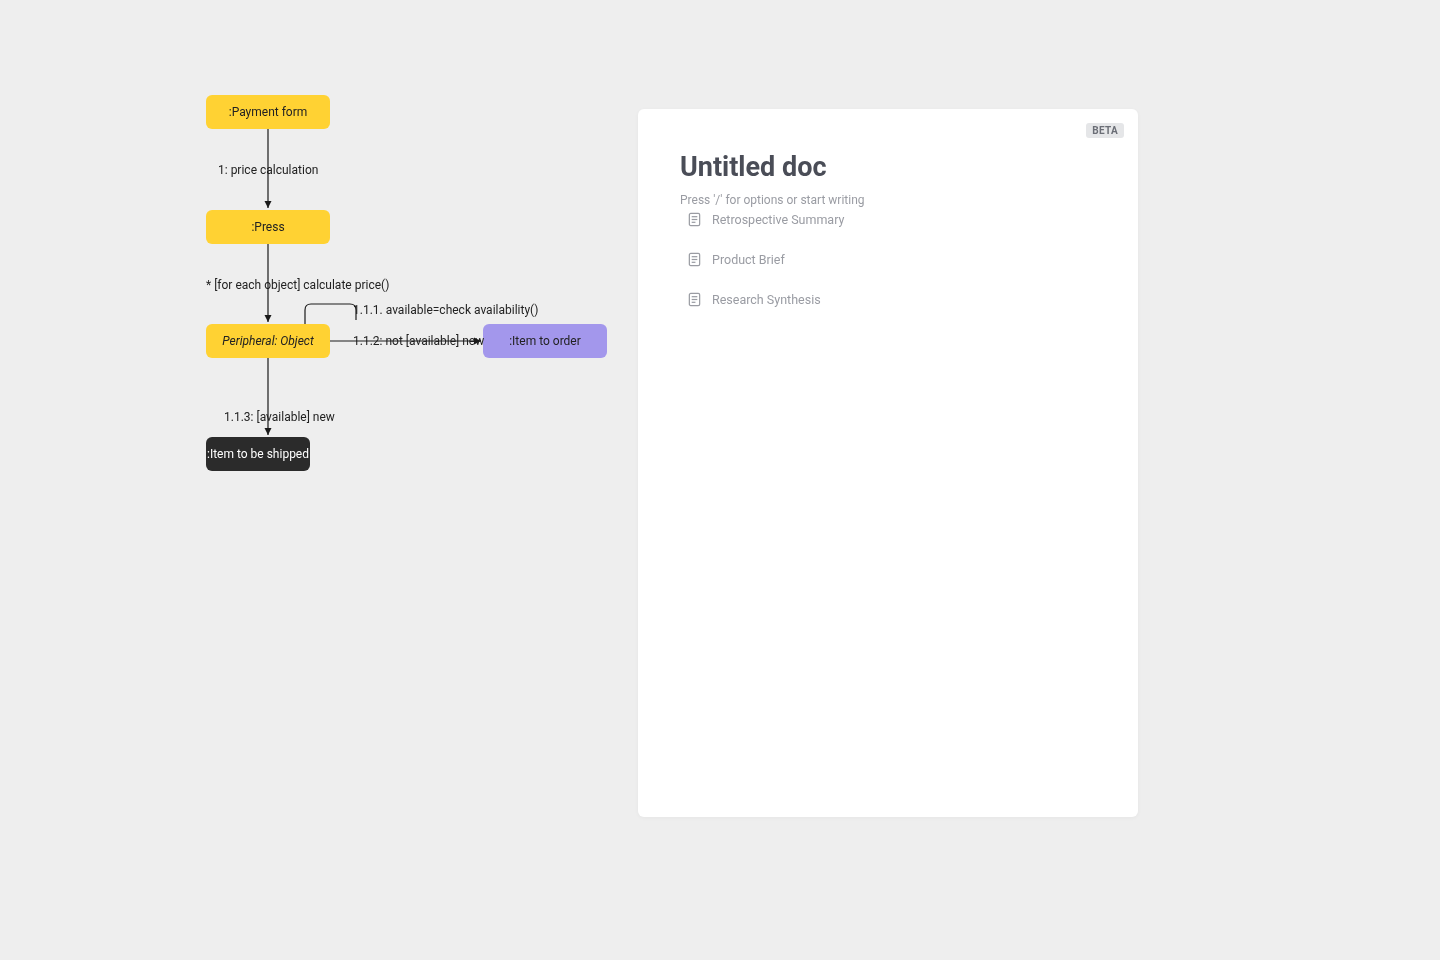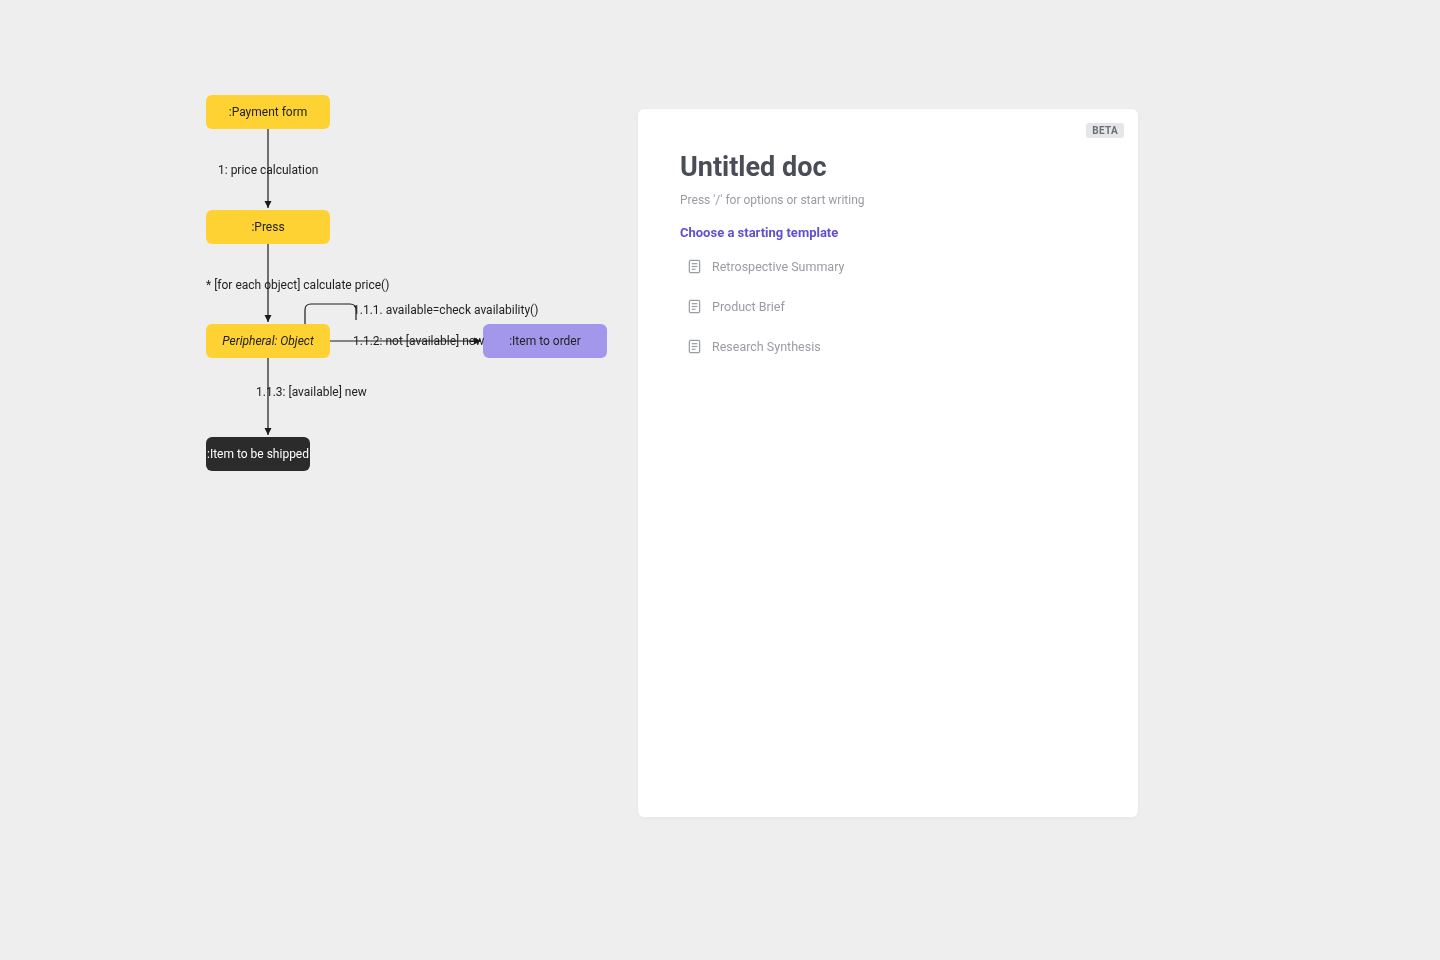--- a/index.html
+++ b/index.html
@@ -89,21 +89,20 @@
 
   .doc-title {
     font-size: 27px;
     font-weight: 700;
     color: #4a4d57;
     margin-bottom: 10px;
   }
   .doc-hint {
     font-size: 12px;
     color: #9a9ca3;
-    margin-bottom: 18px;
   }
   .doc-section {
     font-size: 13px;
     font-weight: 700;
     color: #5f4fd1;
     margin-bottom: 14px;
   }
   .template-list {
     display: flex;
     flex-direction: column;
@@ -157,21 +156,21 @@
   </div>
 
   <div class="edge-label" style="left:218px; top:163px;">1: price calculation</div>
 
   <div class="edge-label" style="left:206px; top:278px;">* [for each object] calculate price()</div>
 
   <div class="edge-label" style="left:353px; top:303px;">1.1.1. available=check availability()</div>
 
   <div class="edge-label" style="left:353px; top:334px;">1.1.2: not [available] new</div>
 
-  <div class="edge-label" style="left:224px; top:385px;margin-left:32px;">1.1.3: [available] new</div>
+  <div class="edge-label" style="left:224px; top:410px;">1.1.3: [available] new</div>
 
   <svg class="arrows">
     <defs>
       <marker id="arrowhead" markerWidth="8" markerHeight="8" refX="6" refY="3" orient="auto">
         <path d="M0,0 L6,3 L0,6 Z" fill="#1a1a1a"></path>
       </marker>
     </defs>
 
     <line x1="268" y1="129" x2="268" y2="208" stroke="#1a1a1a" stroke-width="1.2" marker-end="url(#arrowhead)"></line>
 
@@ -185,21 +184,20 @@
 
     <line x1="268" y1="358" x2="268" y2="435" stroke="#1a1a1a" stroke-width="1.2" marker-end="url(#arrowhead)"></line>
   </svg>
 </div>
 
 <div class="doc-card">
   <div class="beta-badge">BETA</div>
 
   <h1 class="doc-title">Untitled doc</h1>
   <div class="doc-hint">Press '/' for options or start writing</div>
-  <div class="doc-section">Choose a starting template</div>
 
   <div class="template-list">
 
     <div class="template-item">
       <span class="template-icon">
         <svg width="15" height="15" viewBox="0 0 16 16" fill="none">
           <rect x="2.5" y="1.5" width="11" height="13" rx="1.5" stroke="#9a9ca3" stroke-width="1.3"></rect>
           <line x1="5" y1="5" x2="11" y2="5" stroke="#9a9ca3" stroke-width="1.3"></line>
           <line x1="5" y1="8" x2="11" y2="8" stroke="#9a9ca3" stroke-width="1.3"></line>
           <line x1="5" y1="11" x2="9" y2="11" stroke="#9a9ca3" stroke-width="1.3"></line>

